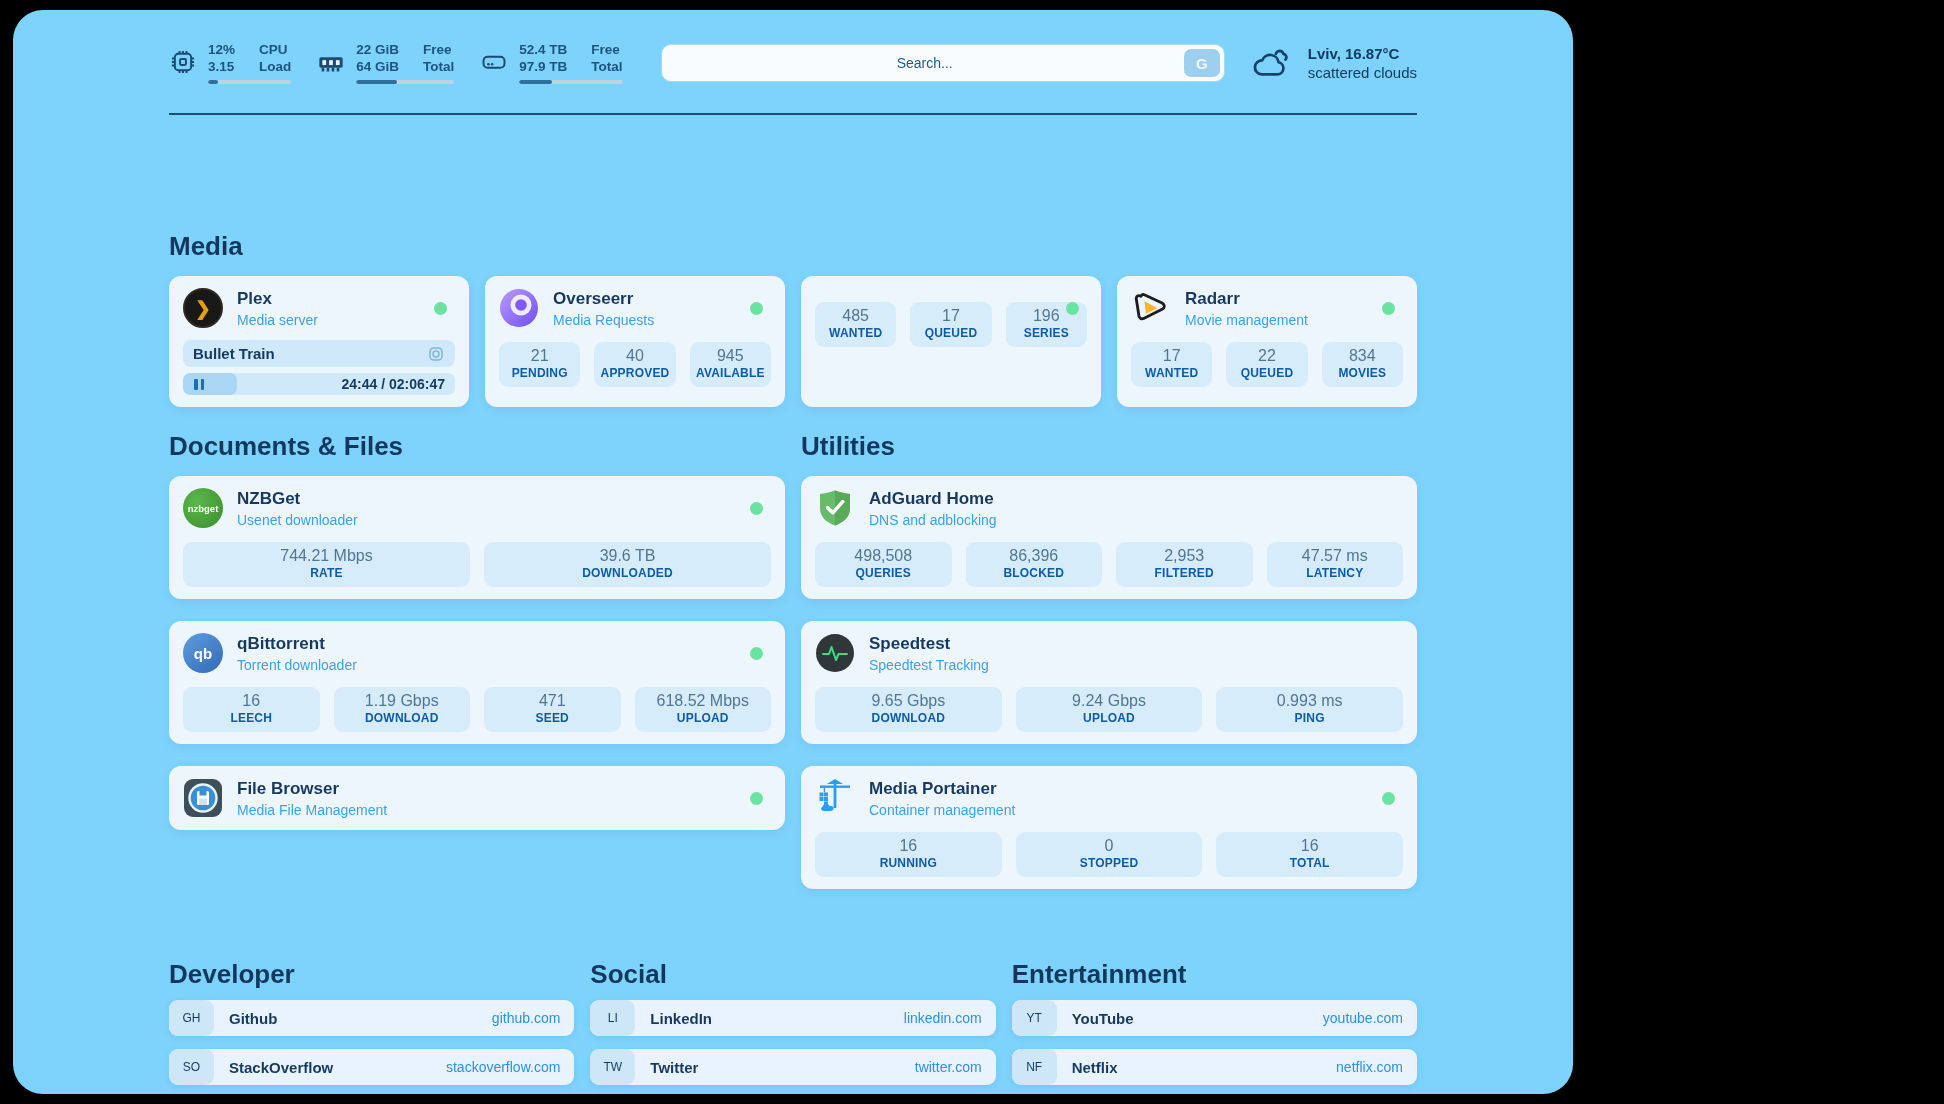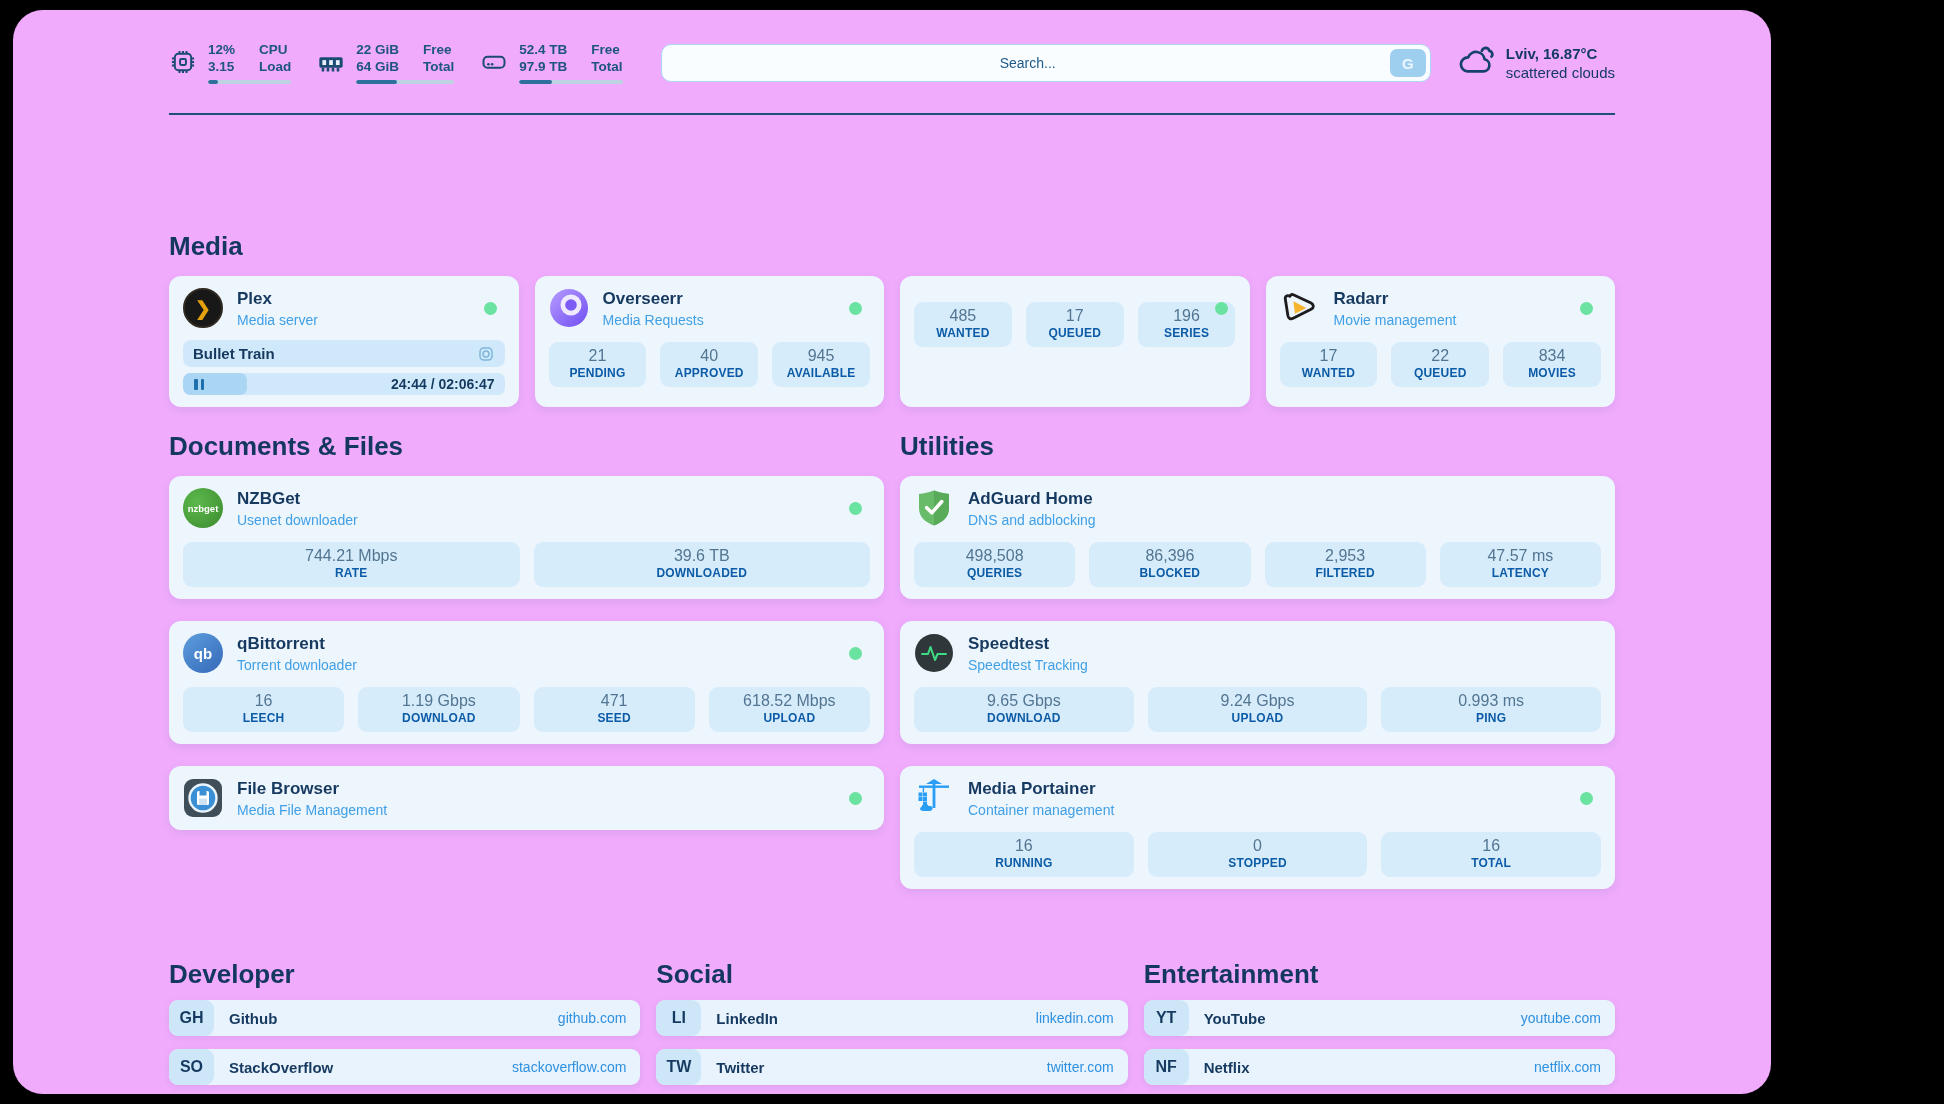--- a/index.html
+++ b/index.html
@@ -1,39 +1,39 @@
 <!DOCTYPE html>
 <html><head>
 <meta charset="utf-8">
 <style>
   * { box-sizing: border-box; margin: 0; padding: 0; }
   html,body { width:1944px; height:1104px; background:#000; overflow:hidden;
     font-family:"Liberation Sans", sans-serif; }
-  .panel { position:absolute; left:13px; top:10px; width:1758px; height:1084px;
-    background:#f0abfc; border-radius:30px; overflow:hidden; }
+  .panel { position:absolute; left:13px; top:10px; width:1560px; height:1084px;
+    background:#7dd3fc; border-radius:30px; overflow:hidden; }
   .content { margin:0 156px; }
 
   
   .topbar { margin-top:28px; height:50px; display:flex; align-items:center; }
   .res { display:flex; align-items:flex-start; margin-right:26px; }
   .res-ico { width:28px; height:28px; margin-top:6px; margin-right:11px; flex:none; }
   .res-cols { display:flex; gap:24px; font-size:13.5px; font-weight:700; color:#1d5480; line-height:1.25; }
   .res-col { display:flex; flex-direction:column; }
   .res-bar { height:4px; margin-top:4px; border-radius:2px; background:#bed3e2; overflow:hidden; }
   .res-fill { height:100%; background:#2e6f9d; border-radius:2px; }
 
   .searchwrap { flex:1; position:relative; margin:0 26px 0 12px; }
   .searchwrap input { width:100%; height:38px; border-radius:10px; border:1.5px solid #a9d8f2;
     background:#fafdff; padding:0 52px 0 16px; font-size:14px; color:#1d5a8a; outline:none;
     font-family:"Liberation Sans", sans-serif;text-align:center; }
   .searchwrap input::placeholder { color:#1d5a8a; opacity:1; }
   .search-btn { position:absolute; right:5px; top:5px; width:36px; height:28px; border:none;
     border-radius:7px; background:#9fcfef; color:#eef7ff; font-size:15px; font-weight:700; cursor:pointer; }
 
-  .weather { display:flex; align-items:flex-start; gap:12px; }
+  .weather { display:flex; align-items:center; gap:20px; }
   .weather-txt { font-size:15px; color:#143a63; line-height:1.3; }
   .weather-loc { font-weight:700; }
 
   .divider { margin-top:25px; border:none; border-top:2px solid #1d5077; }
 
   
   h2.sec { font-size:26px; font-weight:600; color:#14375f; }
   .sec-media { margin-top:116px; }
   .grid4 { display:grid; grid-template-columns:repeat(4,1fr); gap:16px; margin-top:14px; }
   .twocol { display:grid; grid-template-columns:1fr 1fr; gap:16px; margin-top:24px; }
@@ -72,21 +72,21 @@
   .icon-qb { width:40px; height:40px; border-radius:50%; background:linear-gradient(140deg,#5d9ede,#3568b8);
     display:flex; align-items:center; justify-content:center; color:#fff; font-size:15px; font-weight:700; }
 
   
   .bookmarks { display:grid; grid-template-columns:repeat(3,1fr); gap:16px; margin-top:70px; }
   .bm-col h2 { font-size:26px; }
   .bm-row { display:flex; align-items:center; height:36px; background:#e8f3fd; border-radius:9px;
     overflow:hidden; box-shadow:0 2px 6px rgba(50,90,130,.10); margin-top:13px; cursor:pointer; }
   .bm-col .bm-row:first-of-type { margin-top:10px; }
   .bm-badge { width:45px; align-self:stretch; background:#cde7f9; display:flex; align-items:center;
-    justify-content:center; font-size:16px; font-weight:700; color:#16395f; border-radius:9px; flex:none; }
+    justify-content:center; font-size:12px; font-weight:400; color:#16395f; border-radius:9px; flex:none; }
   .bm-name { margin-left:15px; font-size:15px; font-weight:600; color:#16395f; }
   .bm-url { margin-left:auto; padding-right:14px; font-size:14px; color:#2e90e0; }
 </style>
 </head>
 <body>
 
 <div class="panel">
 <div class="content">
 
   <div class="topbar">

